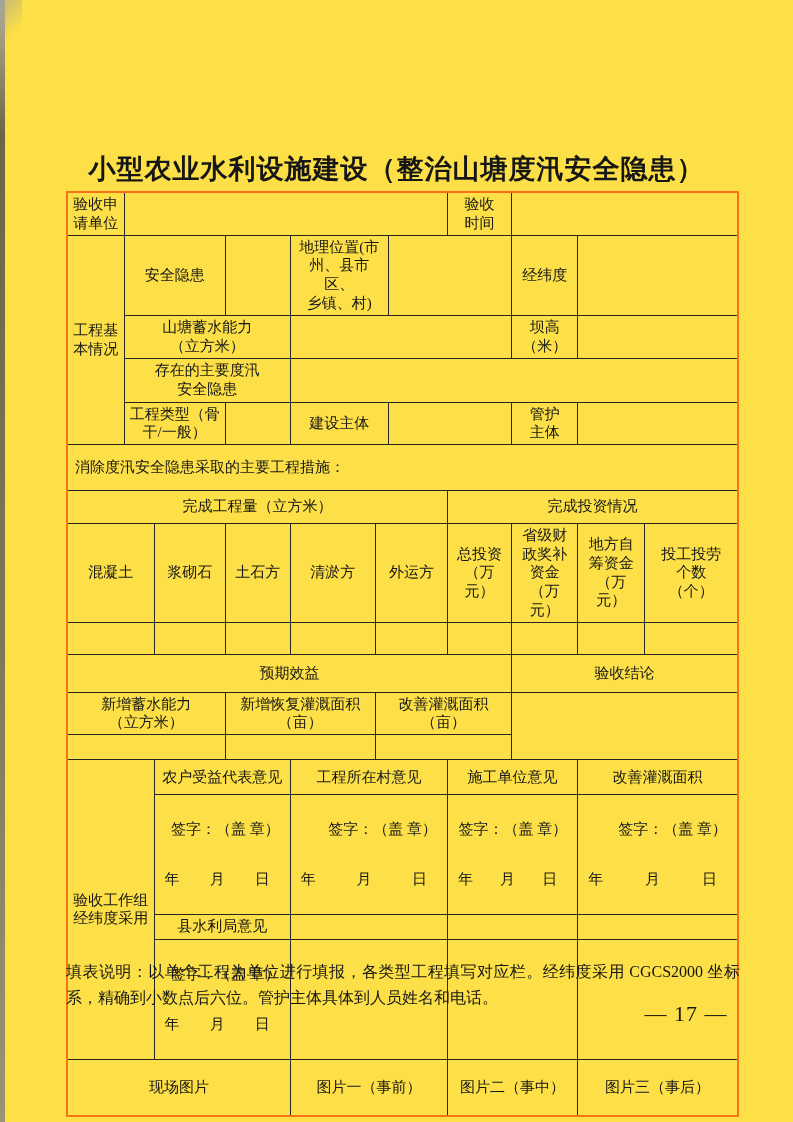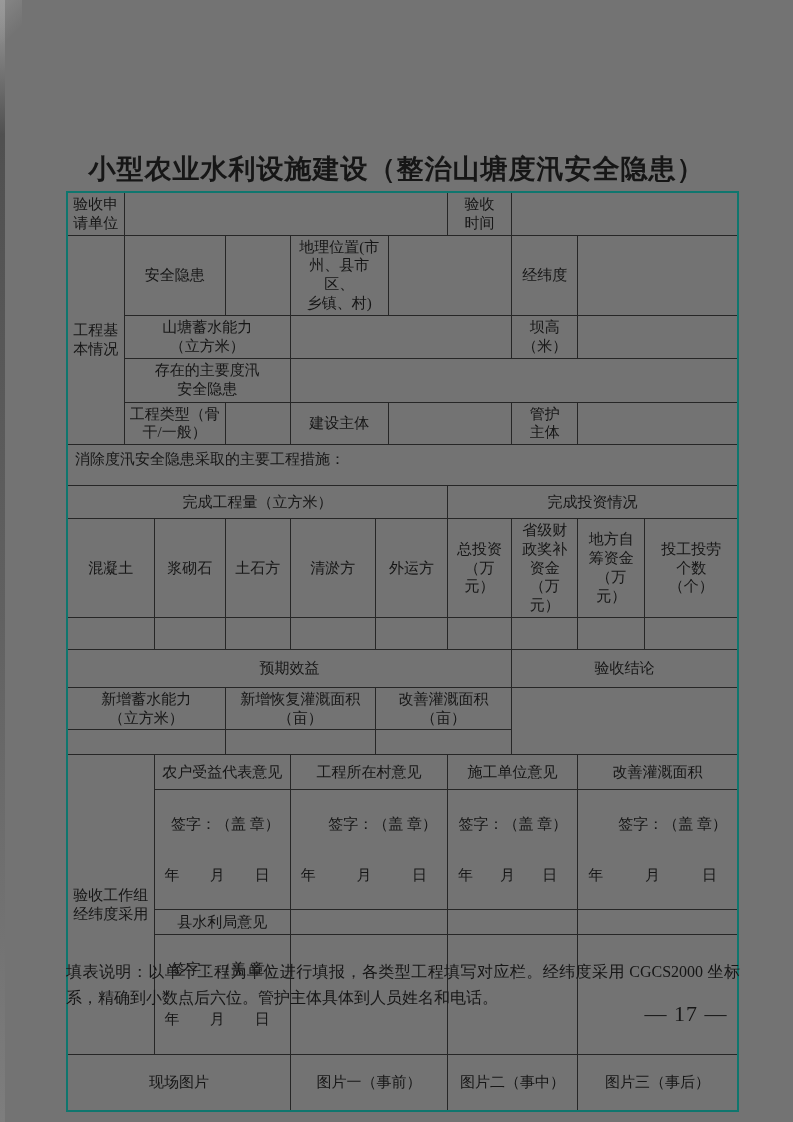--- a/index.html
+++ b/index.html
@@ -2,21 +2,21 @@
 <html><head>
 <meta charset="utf-8">
 <style>
   * { box-sizing: border-box; }
   html,body { margin:0; padding:0; background:#ffffff; }
   body { font-family: "Liberation Serif", "DejaVu Serif", serif; }
 
   .page {
     position: relative;
     width: 793px; height: 1122px;
-    background: #737373;
+    background: #fde047;
     overflow: hidden;
     color: #161616;
   }
 
   
   .edge {
     position: absolute; left: 0; top: 0; width: 5px; height: 100%;
     background: linear-gradient(180deg,#a8a8a8 0%,#474747 12%,#5c5c5c 55%,#808080 100%);
     opacity: .8;
   }
@@ -28,31 +28,31 @@
   .title {
     position: absolute; left: 0; top: 108px; width: 100%;
     text-align: center; font-size: 27px; font-weight: 700;
     line-height: 41px; letter-spacing: 1px;
     white-space: pre-line;
   }
 
   table.form {
     position: absolute; left: 66px; top: 191px;
     width: 673px; border-collapse: collapse; table-layout: fixed;
-    border: 2px solid #0f766e;
+    border: 2px solid #f97316;
   }
   .form td {
     border: 1px solid #262626;
     font-size: 15px; line-height: 1.25;
     text-align: center; vertical-align: middle;
     padding: 2px 4px;
     white-space: pre-line;
     overflow: hidden;
   }
-  .form td.tl { text-align: left; vertical-align: top; padding: 5px 7px; }
+  .form td.tl { text-align: left; vertical-align: top; padding: 13px 7px; }
   .form td.sign { text-align: right; vertical-align: top; padding: 6px 10px; }
   .sign .sign-label { display: block; }
   .sign .date {
     display: flex; justify-content: space-between;
     margin-top: 13px; padding-right: 10px; white-space: normal;
   }
 
   .note {
     position: absolute; left: 66px; top: 959px; width: 674px;
     font-size: 16px; line-height: 26px; text-align: justify;

